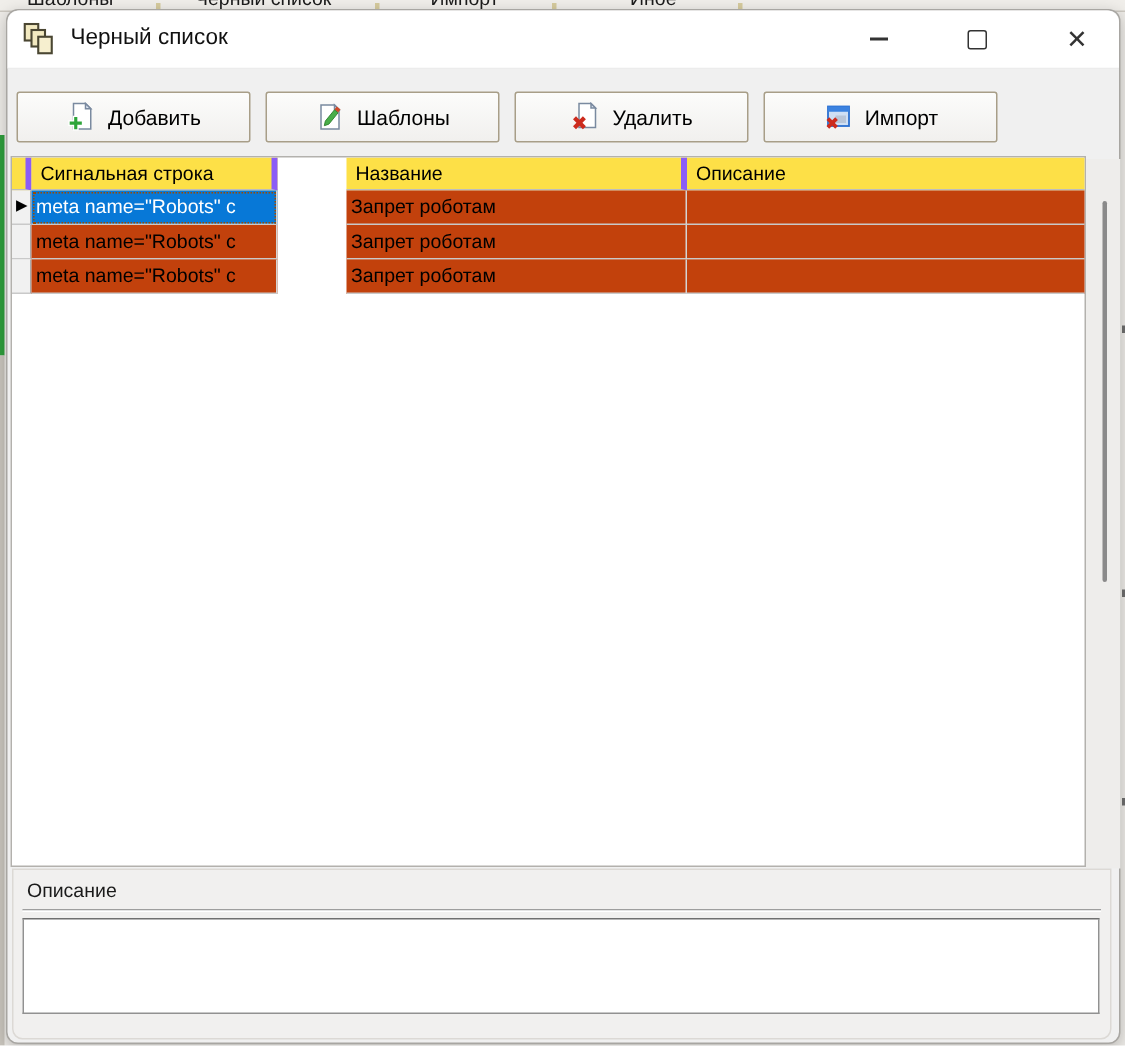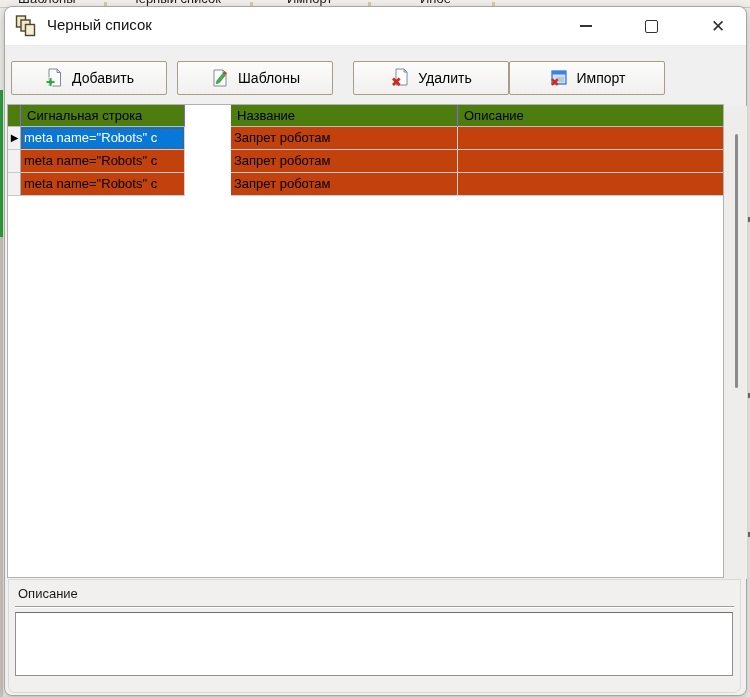--- a/index.html
+++ b/index.html
@@ -45,36 +45,36 @@
 
   
   .toolbtn{
     position:absolute;top:54px;width:156px;height:34px;box-sizing:border-box;
     background:linear-gradient(#fcfcfb,#f1f0ee);
     border:1px solid #a89e88;border-radius:2px;
     display:flex;align-items:center;justify-content:center;gap:8px;
     font-size:14px;color:#000;cursor:default;
   }
   .toolbtn svg{width:20px;height:20px;flex:0 0 auto;}
-  .tb0{left:6px;} .tb1{left:172px;} .tb2{left:348px;} .tb3{left:504px;}
+  .tb0{left:6px;} .tb1{left:172px;} .tb2{left:338px;} .tb3{left:504px;}
 
   
   .grid{
     position:absolute;left:2px;top:97px;width:717px;height:474px;box-sizing:border-box;
     background:#ffffff;border:1px solid #b3b1ad;overflow:hidden;
   }
   .grow{display:flex;width:100%;}
   .gcell{box-sizing:border-box;overflow:hidden;white-space:nowrap;font-size:13px;color:#000;}
   .c0{width:13px;flex:0 0 13px;}
   .c1{width:164px;flex:0 0 164px;}
   .c2{width:227px;flex:0 0 227px;margin-left:46px;}
   .c3{width:293px;flex:0 0 293px;}
   .hdr .gcell{
-    height:22px;line-height:21px;background:#4d7c0f;
-    border-right:1px solid #8b5cf6;border-bottom:1px solid #bdbdbd;padding-left:6px;
+    height:22px;line-height:21px;background:#fde047;
+    border-right:4px solid #8b5cf6;border-bottom:1px solid #bdbdbd;padding-left:6px;
   }
   .hdr .c0{padding-left:0;}
   .drow .gcell{
     height:23px;line-height:22px;background:#c2410c;
     border-right:1px solid #d4d4d4;border-bottom:1px solid #c9c9c9;padding-left:3px;
   }
   .drow .c0{
     background:#f1f1f1;border-right:1px solid #ababab;padding-left:1px;
     font-size:10px;color:#000;display:flex;align-items:center;justify-content:center;
   }

